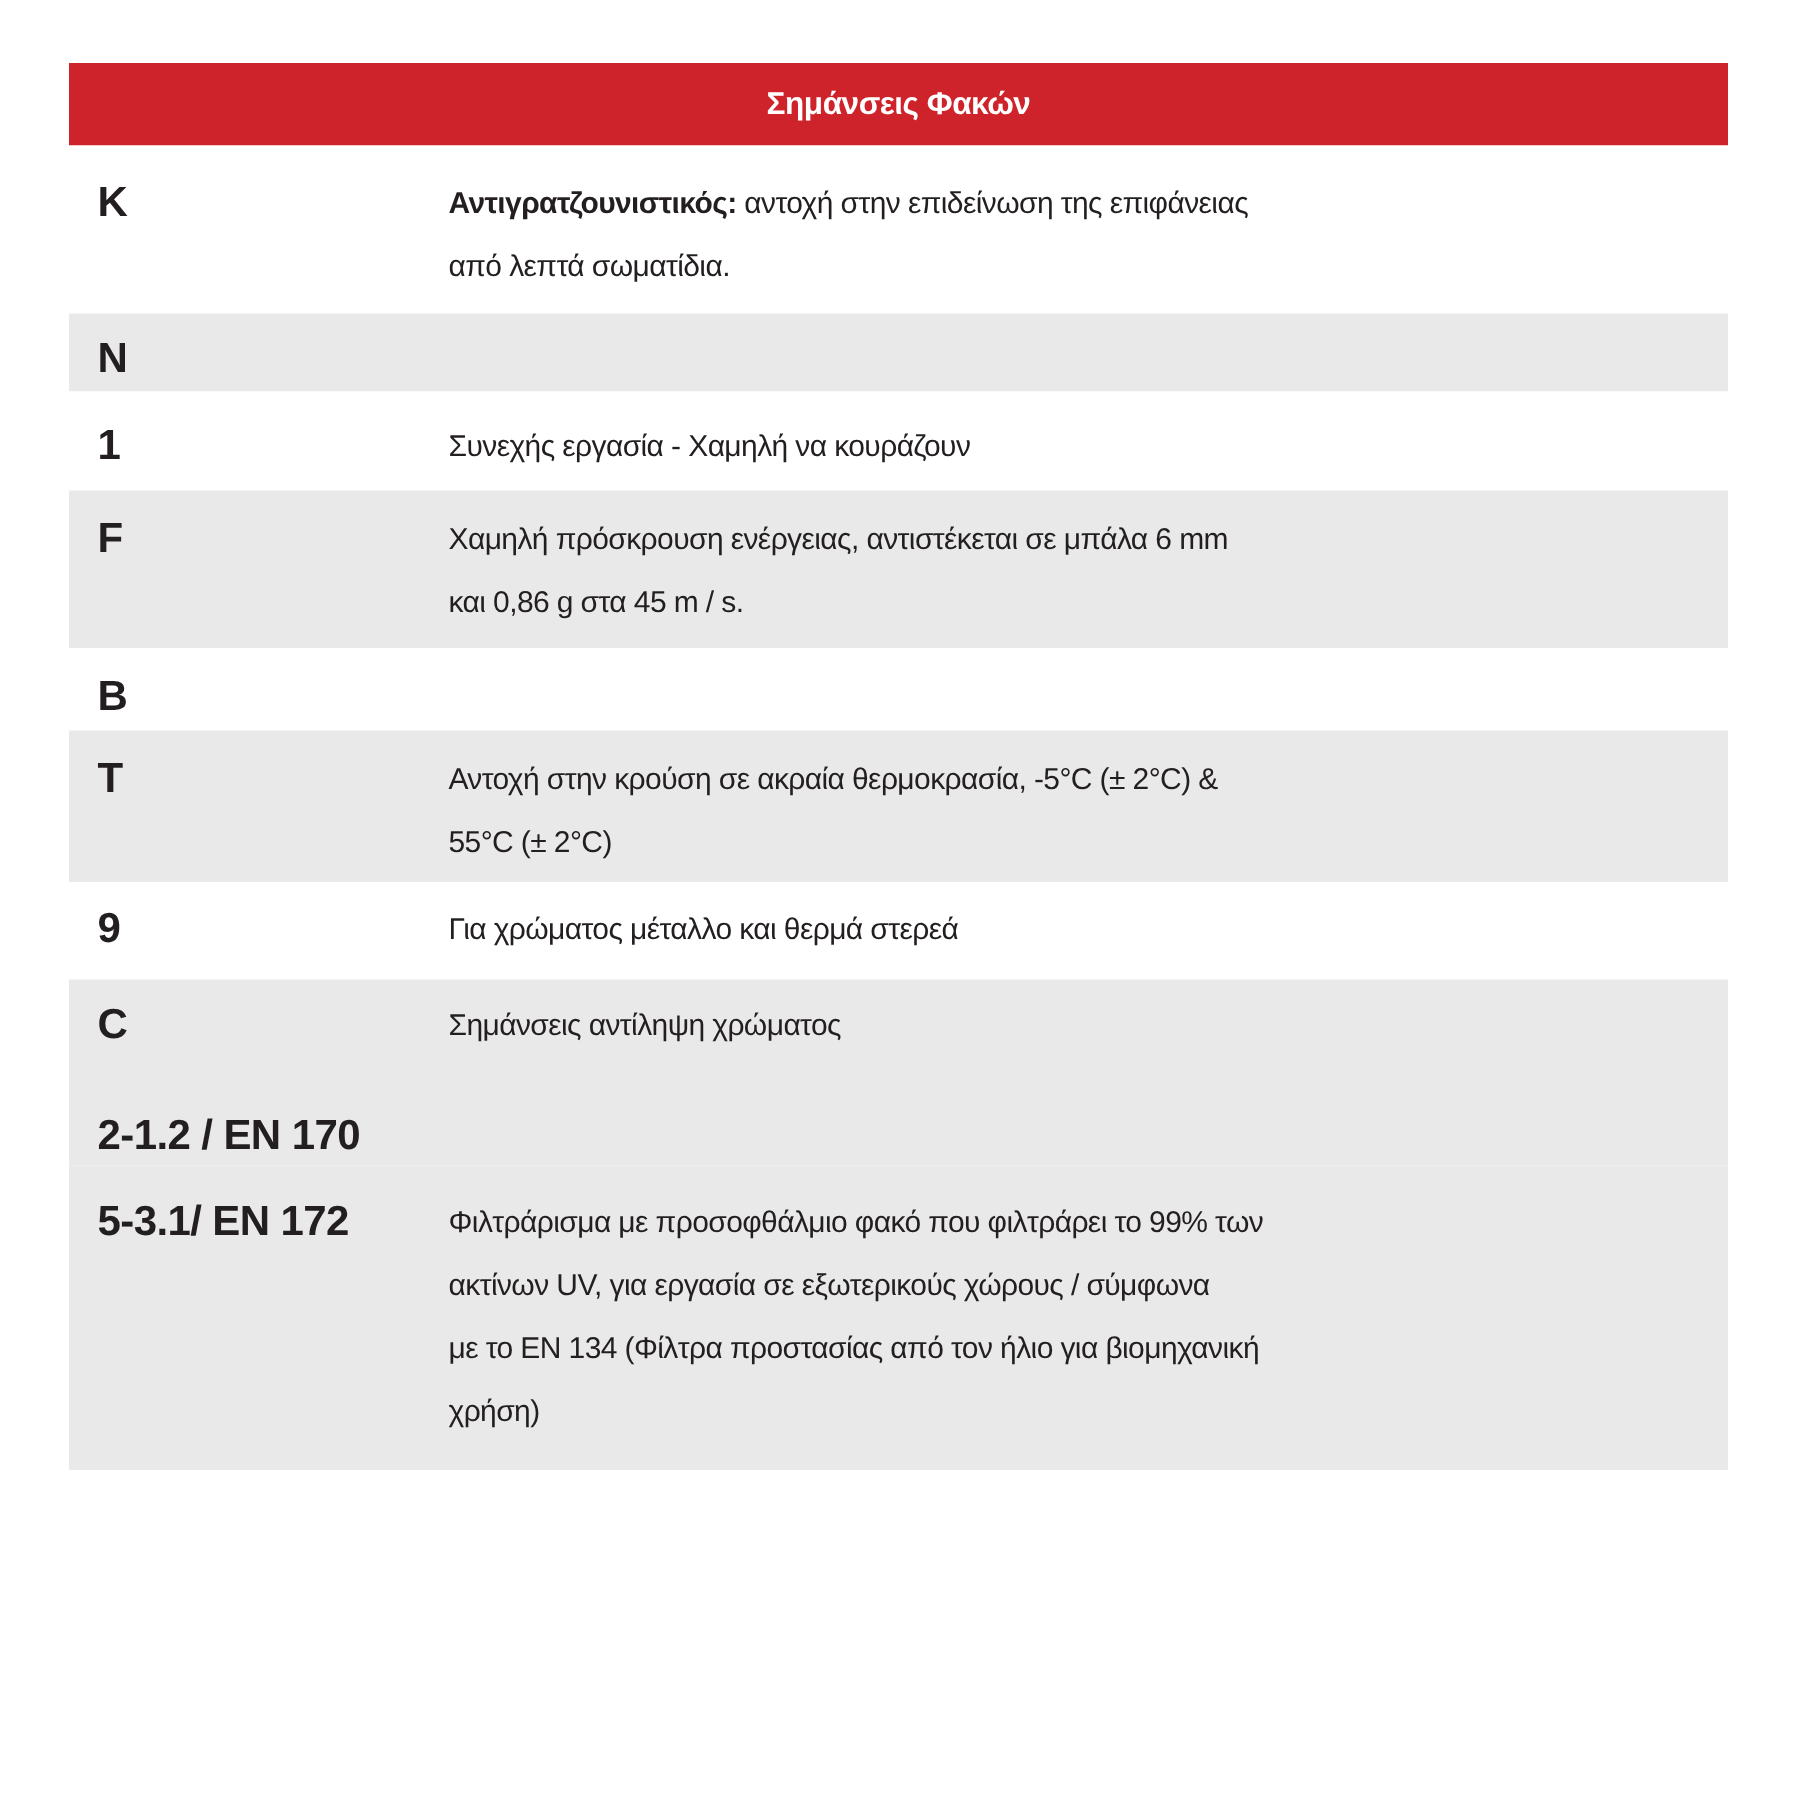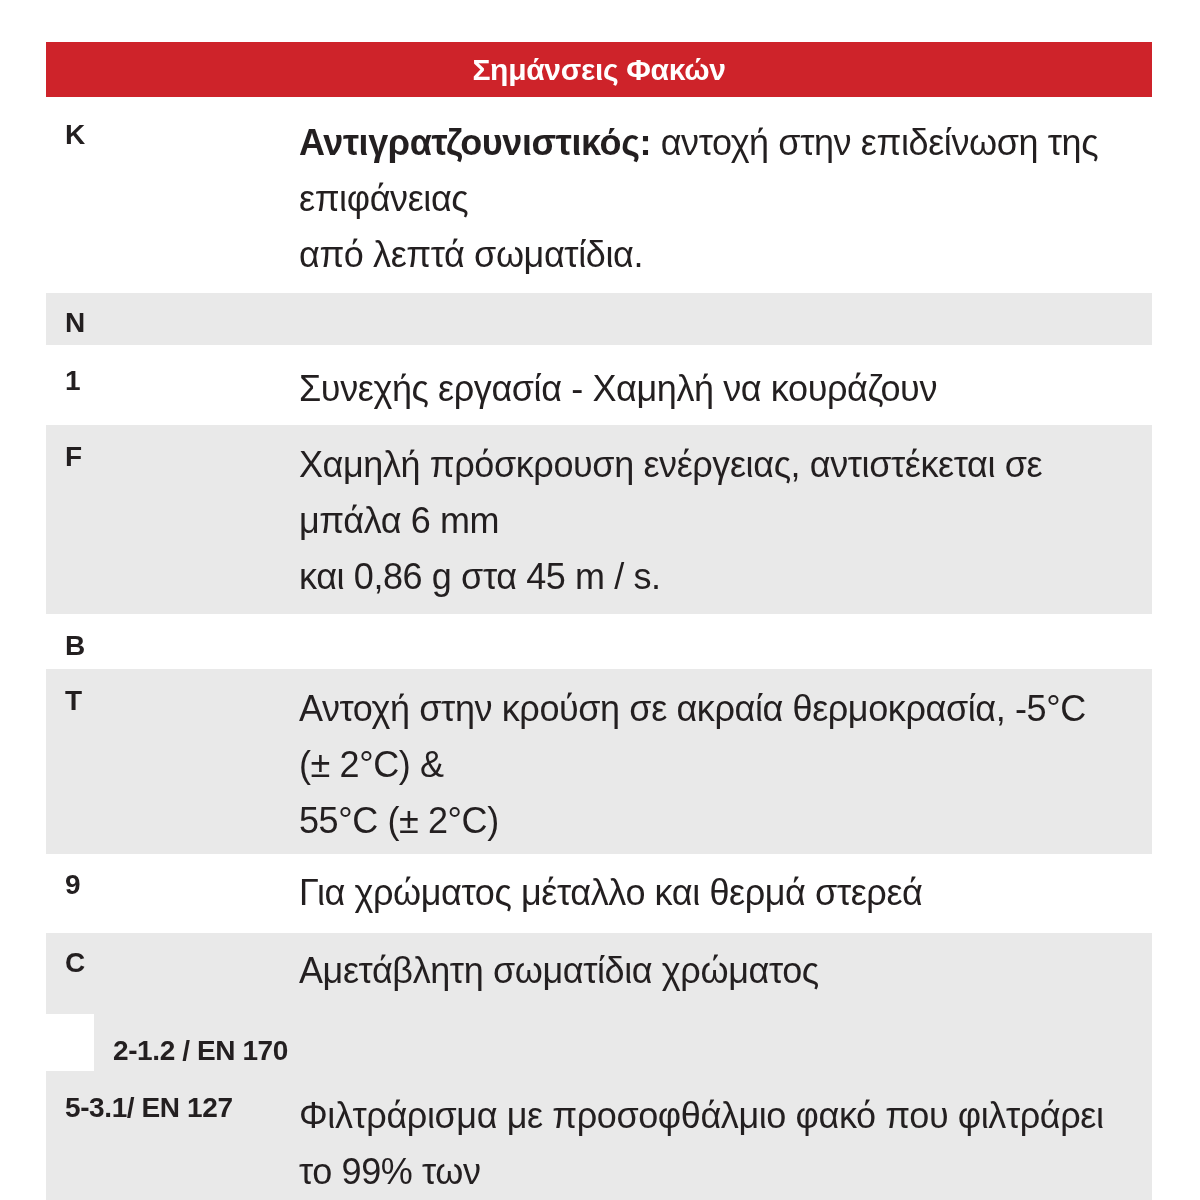--- a/index.html
+++ b/index.html
@@ -20,21 +20,21 @@
     left: 46px; top: 42px;
     width: 1106px;
   }
   .table-header {
     height: 55px;
     background: #ce232a;
     color: #ffffff;
     display: flex;
     align-items: center;
     justify-content: center;
-    font-size: 30px;
+    font-size: 21px;
     font-weight: 700;
     letter-spacing: -0.3px;
   }
   .row {
     display: flex;
     align-items: flex-start;
     letter-spacing: -0.4px;
   }
   .row.gray { background: #e9e9e9; }
   .row.white { background: #ffffff; }
@@ -44,35 +44,35 @@
     padding-left: 19px;
     font-weight: 700;
     font-size: 28px;
     line-height: 40px;
     white-space: nowrap;
   }
   .row-desc {
     flex: 1 1 auto;
     box-sizing: border-box;
     padding-right: 42px;
-    font-size: 36px;
-    line-height: 56px;
+    font-size: 20px;
+    line-height: 42px;
     white-space: pre-line;
   }
   .row-desc .lead { font-weight: 700; }
   
   .row-k      { padding-top: 18px; padding-bottom: 10px; }
   .row-n      { padding-top: 10px; padding-bottom: 2px;  }
   .row-one    { padding-top: 16px; padding-bottom: 8px;  }
   .row-f      { padding-top: 12px; padding-bottom: 9px;  }
   .row-b      { padding-top: 12px; padding-bottom: 3px;  }
   .row-t      { padding-top: 12px; padding-bottom: 5px;  }
   .row-nine   { padding-top: 11px; padding-bottom: 12px; }
   .row-c      { padding-top: 10px; padding-bottom: 15px; }
-  .row-en170  { padding-top: 17px; padding-bottom: 0px; margin-left: 48px;  }
+  .row-en170  { padding-top: 17px; padding-bottom: 0px;  }
   .row-en172  { padding-top: 17px; padding-bottom: 18px; }
 </style>
 </head>
 <body>
 
 <div class="page">
   <div class="lens-table">
 
     <div class="table-header">
       <span>Σημάνσεις Φακών</span>
@@ -109,29 +109,29 @@
 55°C (± 2°C)</span></div>
     </div>
 
     <div class="row white row-nine">
       <div class="row-code">9</div>
       <div class="row-desc"><span class="lead"></span><span>Για χρώματος μέταλλο και θερμά στερεά</span></div>
     </div>
 
     <div class="row gray row-c">
       <div class="row-code">C</div>
-      <div class="row-desc"><span class="lead"></span><span>Αμετάβλητη σωματίδια χρώματος</span></div>
+      <div class="row-desc"><span class="lead"></span><span>Σημάνσεις αντίληψη χρώματος</span></div>
     </div>
 
     <div class="row gray row-en170">
       <div class="row-code">2-1.2 / EN 170</div>
     </div>
 
     <div class="row gray row-en172">
-      <div class="row-code">5-3.1/ EN 127</div>
+      <div class="row-code">5-3.1/ EN 172</div>
       <div class="row-desc"><span class="lead"></span><span>Φιλτράρισμα με προσοφθάλμιο φακό που φιλτράρει το 99% των
 ακτίνων UV, για εργασία σε εξωτερικούς χώρους / σύμφωνα
 με το EN 134 (Φίλτρα προστασίας από τον ήλιο για βιομηχανική
 χρήση)</span></div>
     </div>
 
   </div>
 </div>
 
 </body></html>

